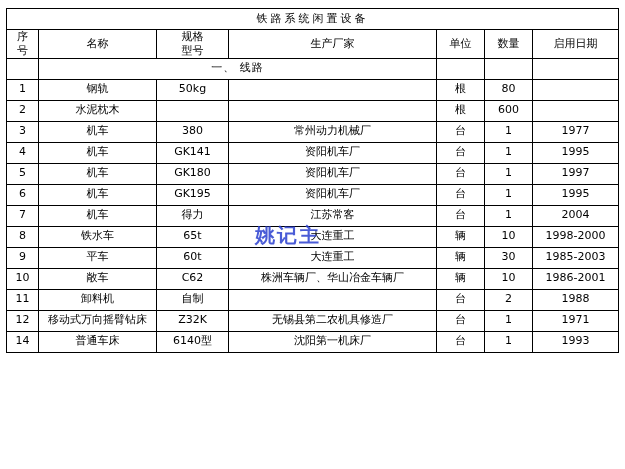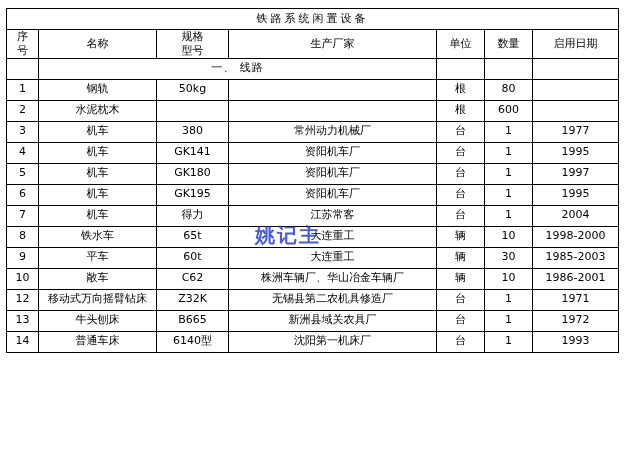--- a/index.html
+++ b/index.html
@@ -215,36 +215,36 @@
         <tr>
           <td class="cellpad">10</td>
           <td class="cellpad">敞车</td>
           <td class="cellpad">C62</td>
           <td class="cellpad">株洲车辆厂、华山冶金车辆厂</td>
           <td class="cellpad">辆</td>
           <td class="cellpad">10</td>
           <td class="cellpad">1986-2001</td>
         </tr>
         <tr>
+          <td class="cellpad">11</td>
+          <td class="cellpad">卸料机</td>
+          <td class="cellpad">自制</td>
+          <td class="cellpad"></td>
+          <td class="cellpad">台</td>
+          <td class="cellpad">2</td>
+          <td class="cellpad">1988</td>
+        </tr>
+        <tr>
           <td class="cellpad">12</td>
           <td class="cellpad">移动式万向摇臂钻床</td>
           <td class="cellpad">Z32K</td>
           <td class="cellpad">无锡县第二农机具修造厂</td>
           <td class="cellpad">台</td>
           <td class="cellpad">1</td>
           <td class="cellpad">1971</td>
-        </tr>
-        <tr>
-          <td class="cellpad">13</td>
-          <td class="cellpad">牛头刨床</td>
-          <td class="cellpad">B665</td>
-          <td class="cellpad">新洲县域关农具厂</td>
-          <td class="cellpad">台</td>
-          <td class="cellpad">1</td>
-          <td class="cellpad">1972</td>
         </tr>
         <tr>
           <td class="cellpad">14</td>
           <td class="cellpad">普通车床</td>
           <td class="cellpad">6140型</td>
           <td class="cellpad">沈阳第一机床厂</td>
           <td class="cellpad">台</td>
           <td class="cellpad">1</td>
           <td class="cellpad">1993</td>
         </tr>

